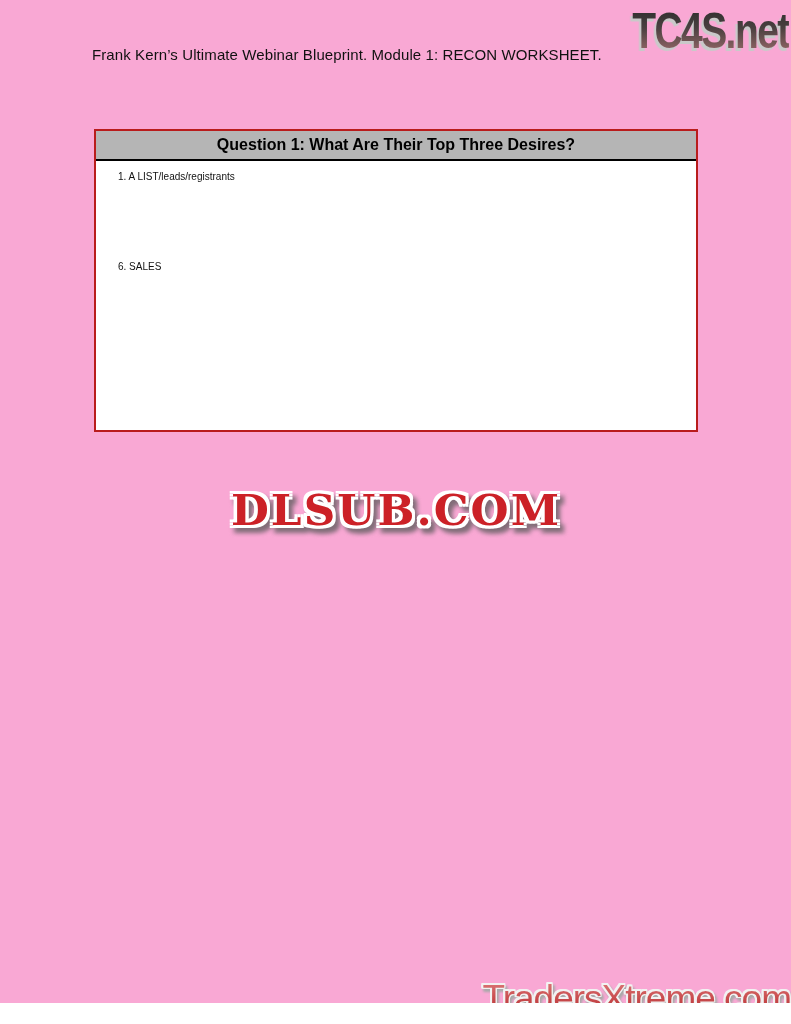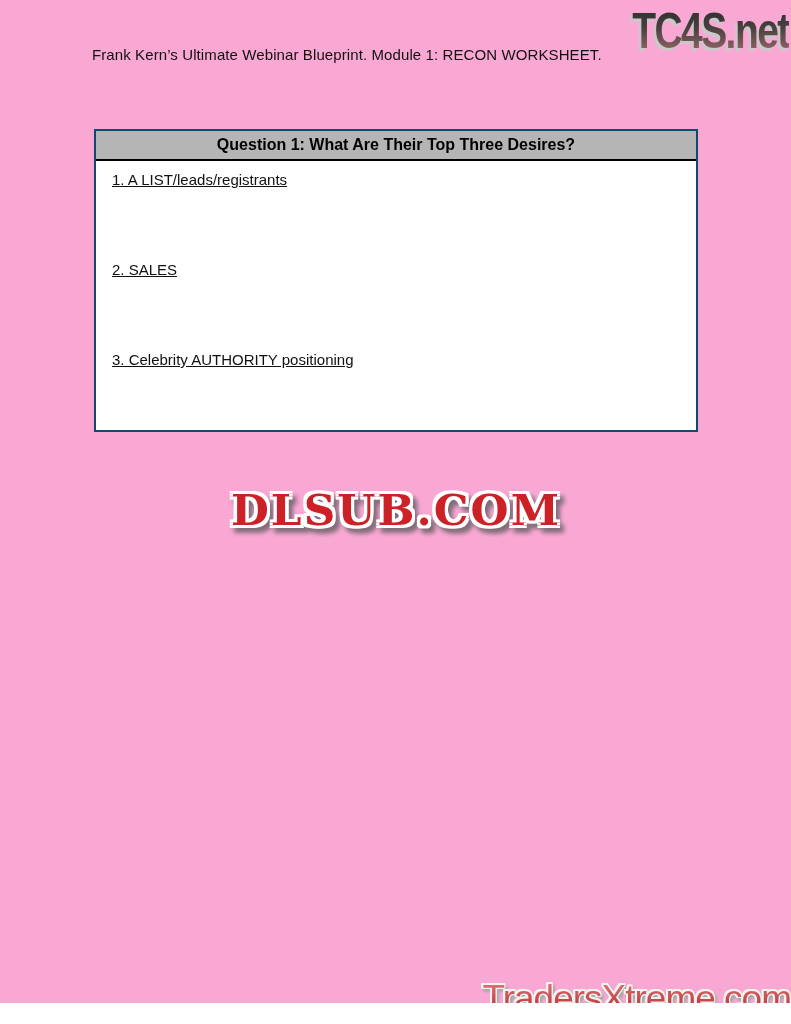--- a/index.html
+++ b/index.html
@@ -44,21 +44,21 @@
     color: transparent;
     filter: drop-shadow(-3px 3px 0 #c9c9c9);
     white-space: nowrap;
   }
 
   
   .q-table {
     position: absolute;
     left: 94px;
     width: 600px;
-    border: 2px solid #0c4a6e;
+    border: 2px solid #b91c1c;
     background: #fff;
   }
   .q-table.t1 { top: 129px; height: 299px; }
   .q-table.t2 { top: 471px; height: 295px; }
 
   .q-header {
     height: 28px;
     line-height: 28px;
     border-bottom: 2px solid #000;
     background: var(--header-bg, #b5b5b5);
@@ -66,25 +66,24 @@
     font-weight: bold;
     font-size: 16px;
     color: #000;
   }
   .q-body {
     position: relative;
     height: calc(100% - 30px);
   }
   .q-item {
     position: absolute;
-    left: 16px;
-    font-size: 15px;
+    left: 22px;
+    font-size: 10px;
     color: #111;
     white-space: nowrap;
-    text-decoration: underline;
   }
   .q-item.i0 { top: 10px; }
   .q-item.i1 { top: 100px; }
   .q-item.i2 { top: 190px; }
 
   
   .wm-dlsub {
     position: absolute;
     left: 50%;
     top: 486px;
@@ -128,22 +127,21 @@
 <div class="page">
 
   <div class="doc-title">Frank Kern’s Ultimate Webinar Blueprint. Module 1: RECON WORKSHEET.</div>
 
   <div class="wm-tc4s">TC4S.net</div>
 
   <div class="q-table t1">
     <div class="q-header">Question 1: What Are Their Top Three Desires?</div>
     <div class="q-body">
       <div class="q-item i0">1. A LIST/leads/registrants</div>
-      <div class="q-item i1">2. SALES</div>
-      <div class="q-item i2">3. Celebrity AUTHORITY positioning</div>
+      <div class="q-item i1">6. SALES</div>
     </div>
   </div>
 
 
   <div class="wm-dlsub">DLSUB.COM</div>
 
   <div class="wm-traders">TradersXtreme.com</div>
 
 </div>
 

